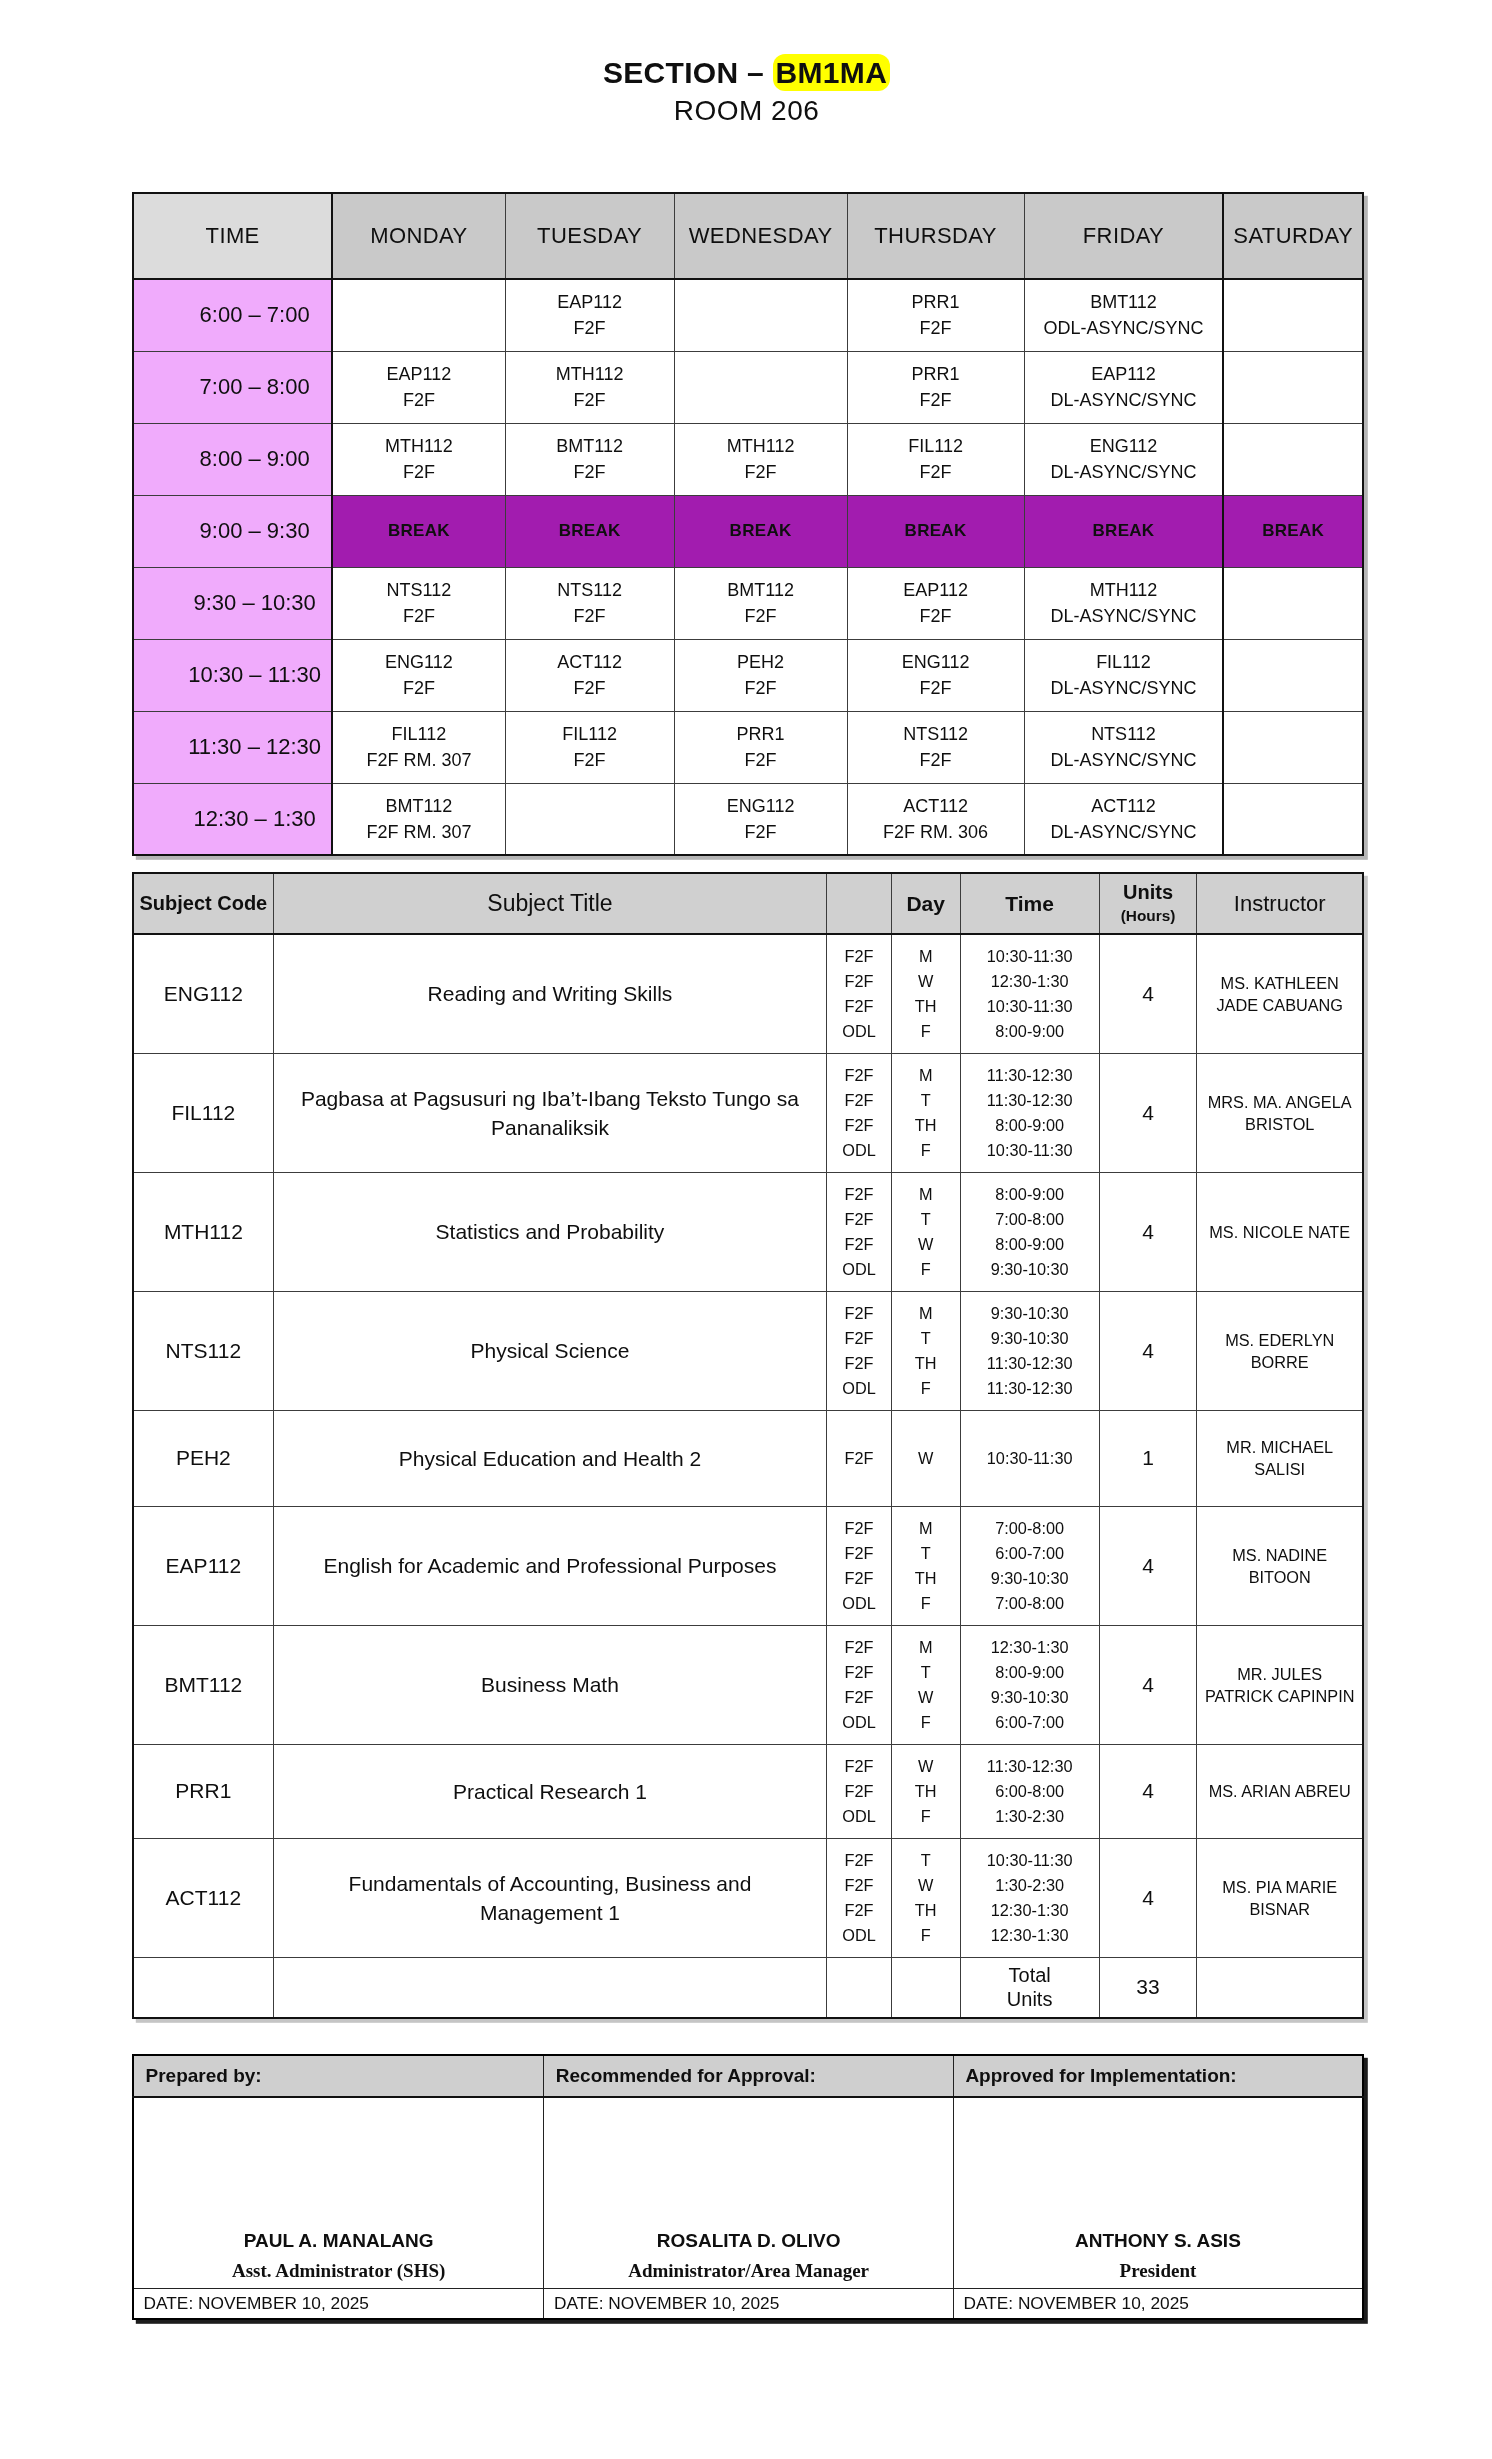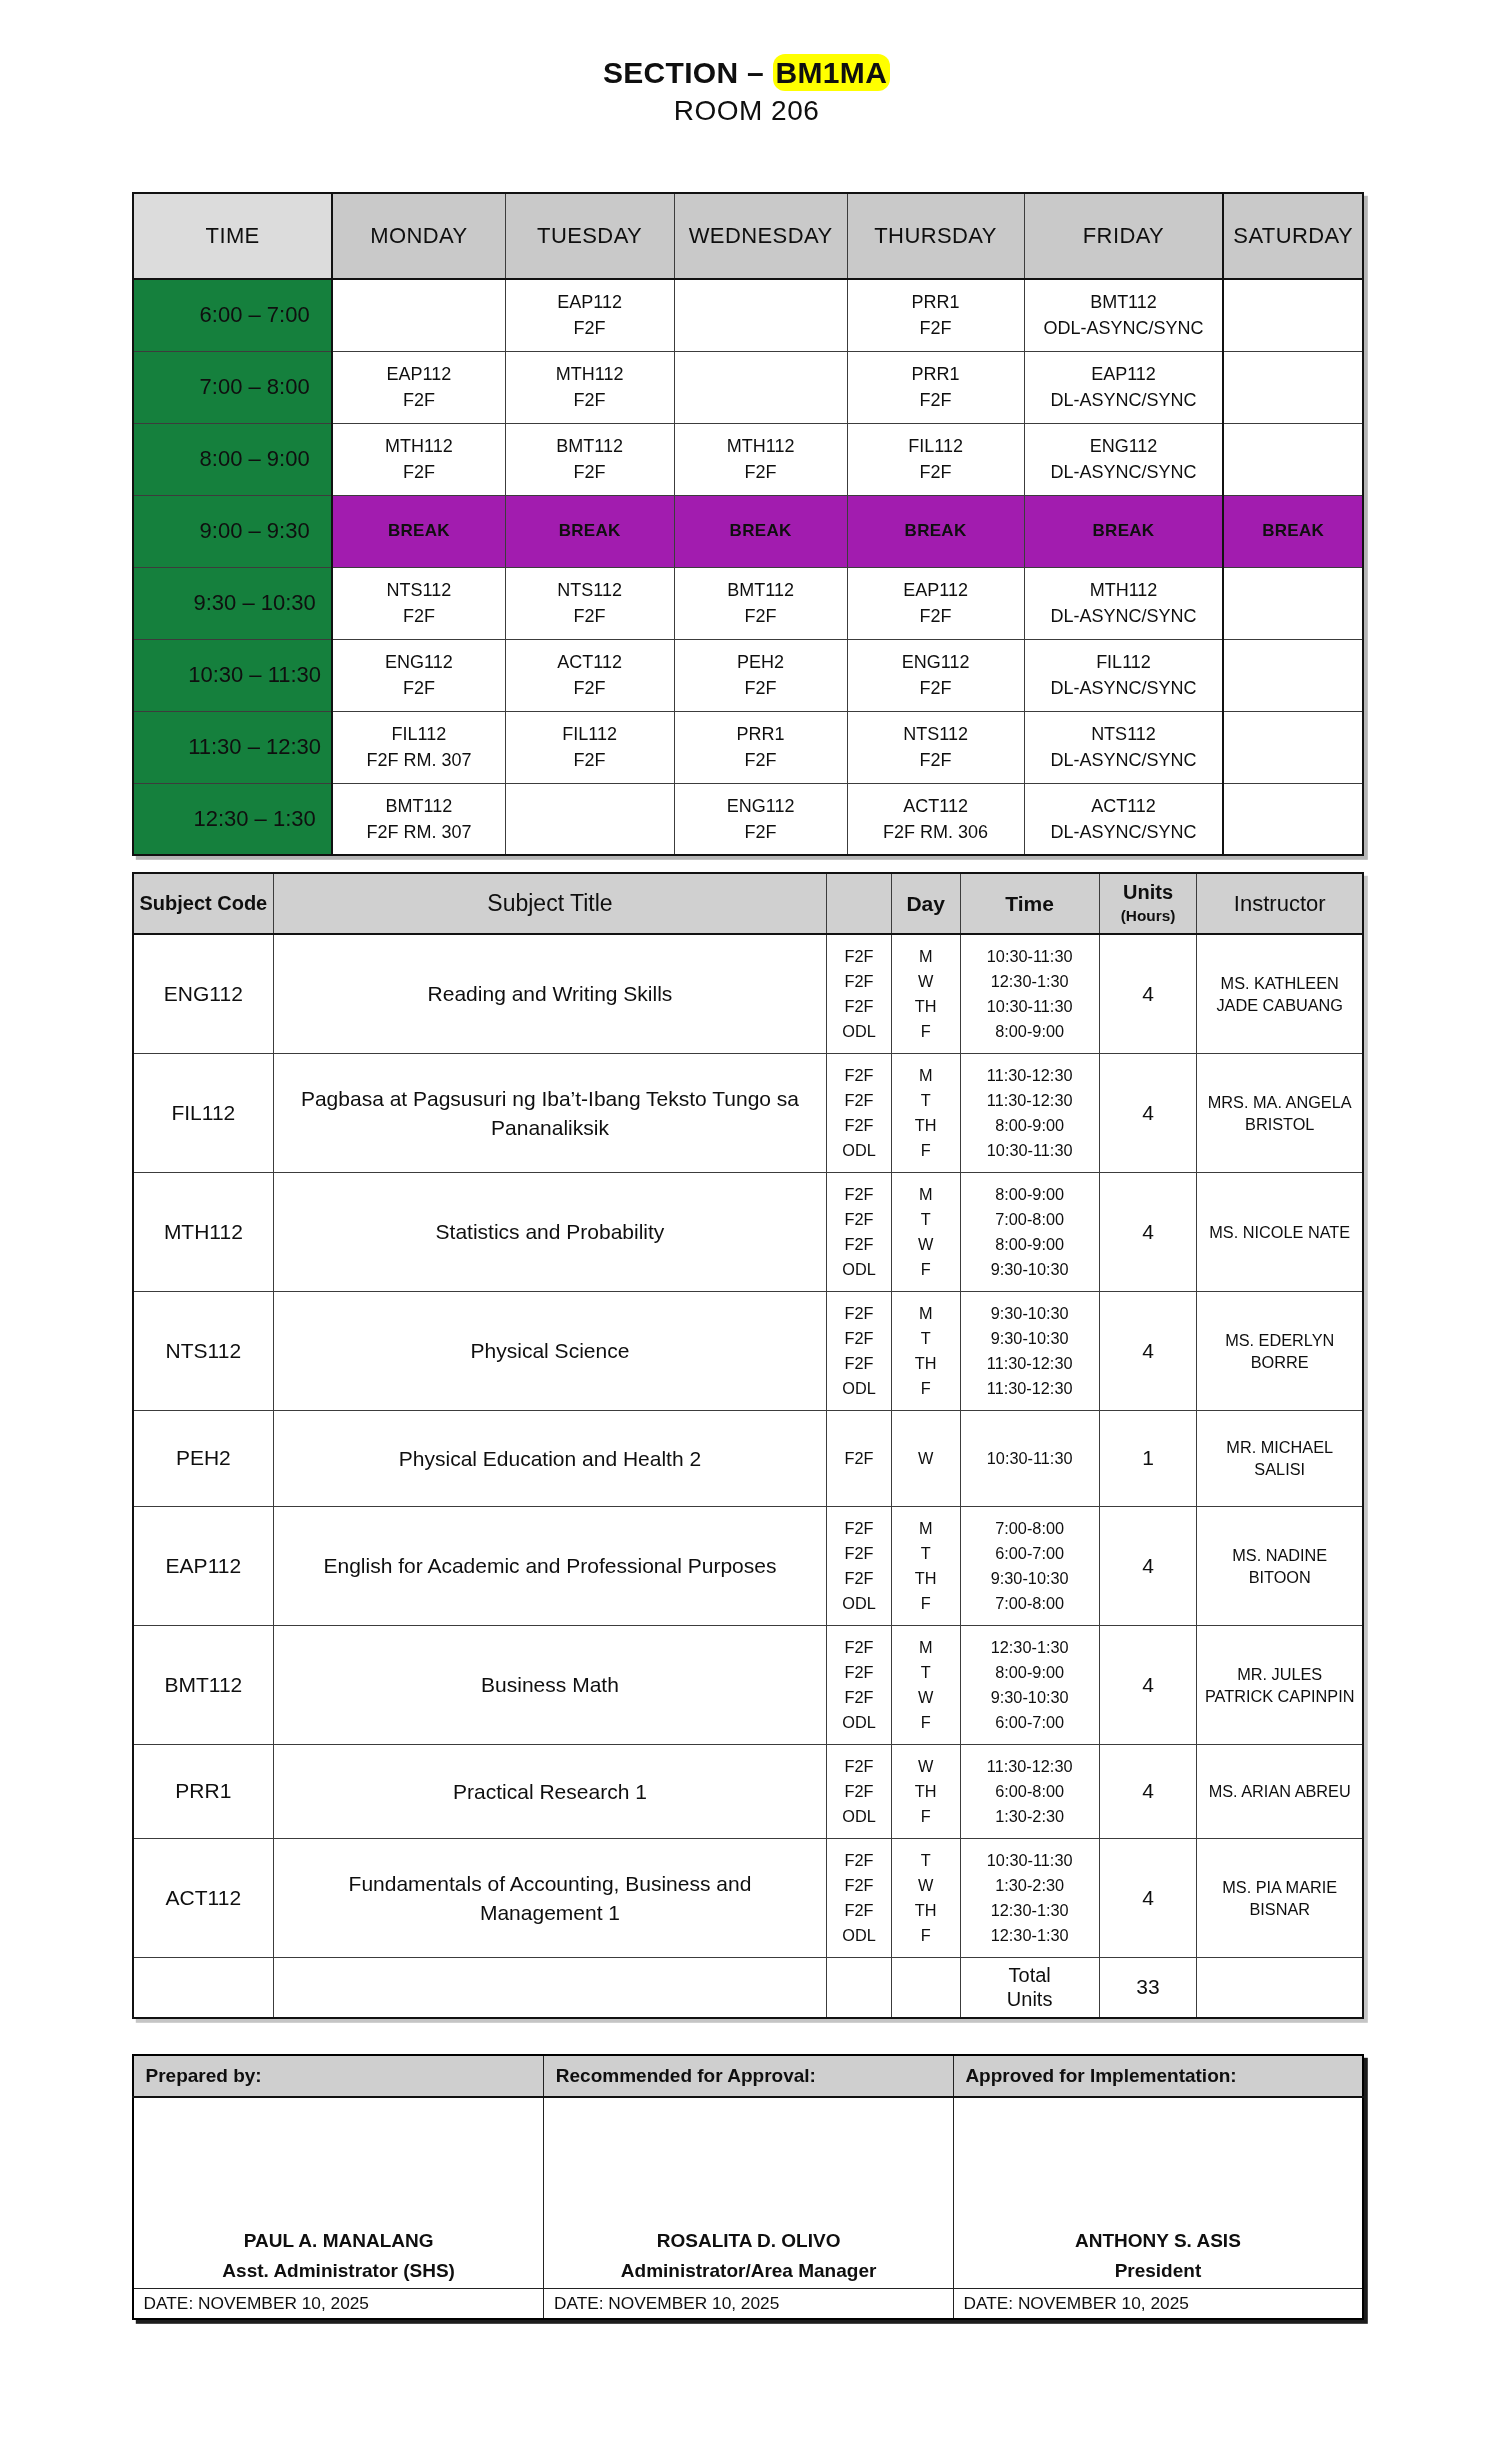--- a/index.html
+++ b/index.html
@@ -23,21 +23,21 @@
   .tt { width:1232px; margin-top:65px; border:2.9px solid #111;
         box-shadow:3.8px 3.8px 0 rgba(90,90,90,.45); }
   .tt th, .tt td { border:1px solid #3c3c3c; text-align:center; vertical-align:middle; }
   .tt thead th {
     height:86px; background:#c9c9c9; font-weight:400; font-size:22px; letter-spacing:0.4px;
     border-bottom:2.9px solid #111;
   }
   .tt thead th.timehead { background:#dcdcdc; }
   .tt tbody tr { height:72px; }
   .tt tbody td { border-top:1.9px solid #333; }
-  .tt td.time-cell { font-size:22px; background:#15803d;padding-left:44px; }
+  .tt td.time-cell { font-size:22px; background:#f0abfc;padding-left:44px; }
   .tt th:nth-child(2), .tt td:nth-child(2) { border-left:2.9px solid #111; }
   .tt th:nth-child(6), .tt td:nth-child(6) { border-right:2.9px solid #111; }
   .tt .cline { font-size:18px; line-height:26px; }
   .tt td.break-cell { background:#a21caf; font-weight:bold; font-size:17px; letter-spacing:0.3px; }
 
   
   .subj { width:1232px; margin-top:16px; border:2.9px solid #111;
           box-shadow:3.8px 3.8px 0 rgba(90,90,90,.35); }
   .subj th, .subj td { border:1px solid #3c3c3c; text-align:center; vertical-align:middle; }
   .subj thead th { height:61px; background:#d0d0d0; border-bottom:2.9px solid #111; }
@@ -60,21 +60,21 @@
   
   .sig { width:1232px; margin-top:35px; border:2.9px solid #000;
          box-shadow:3.8px 3.8px 0 #1c1c1c; }
   .sig td { border:1px solid #222; }
   .sig .sig-head td {
     background:#cfcfcf; font-size:19px; font-weight:bold; text-align:left;
     padding:8.6px 11.5px; height:42px; border-bottom:2.9px solid #111; vertical-align:middle;
   }
   .sig .sig-body td { height:191px; vertical-align:bottom; text-align:center; padding-bottom:5.8px; }
   .sig .sig-name { font-size:19px; font-weight:bold; }
-  .sig .sig-role { font-size:19px; font-weight:bold; margin-top:7.7px; }
+  .sig .sig-role { font-size:19px; font-weight:bold; margin-top:7.7px;font-family:Liberation Serif, serif; }
   .sig .sig-date td {
     height:31px; font-size:17.3px; text-align:left; padding:3.8px 9.6px;
     border-top:1.9px solid #222; vertical-align:middle;
   }
 </style>
 </head>
 <body>
 
 <div class="titleblock">
   <div class="doc-title"><span>SECTION –</span> <span class="hl">BM1MA</span></div>

